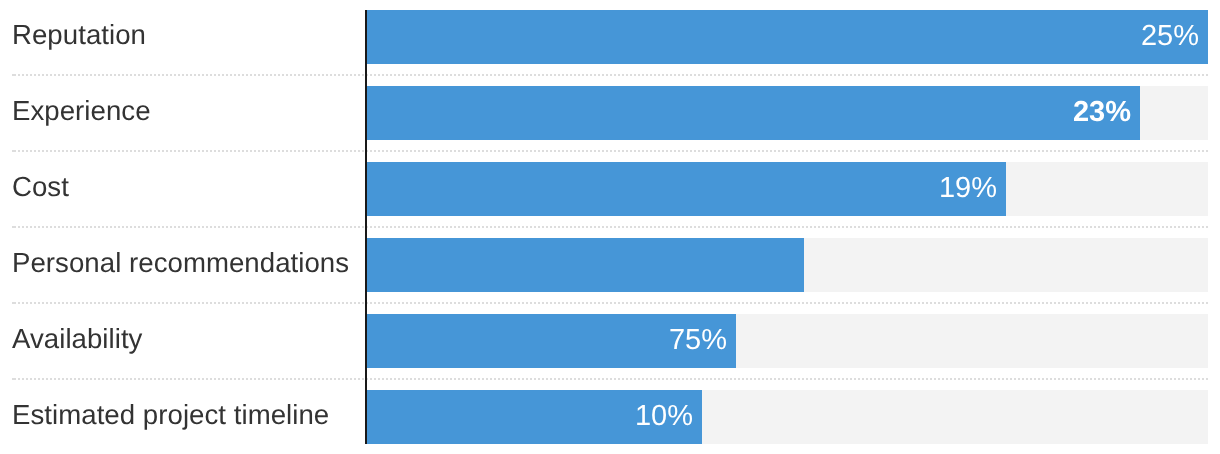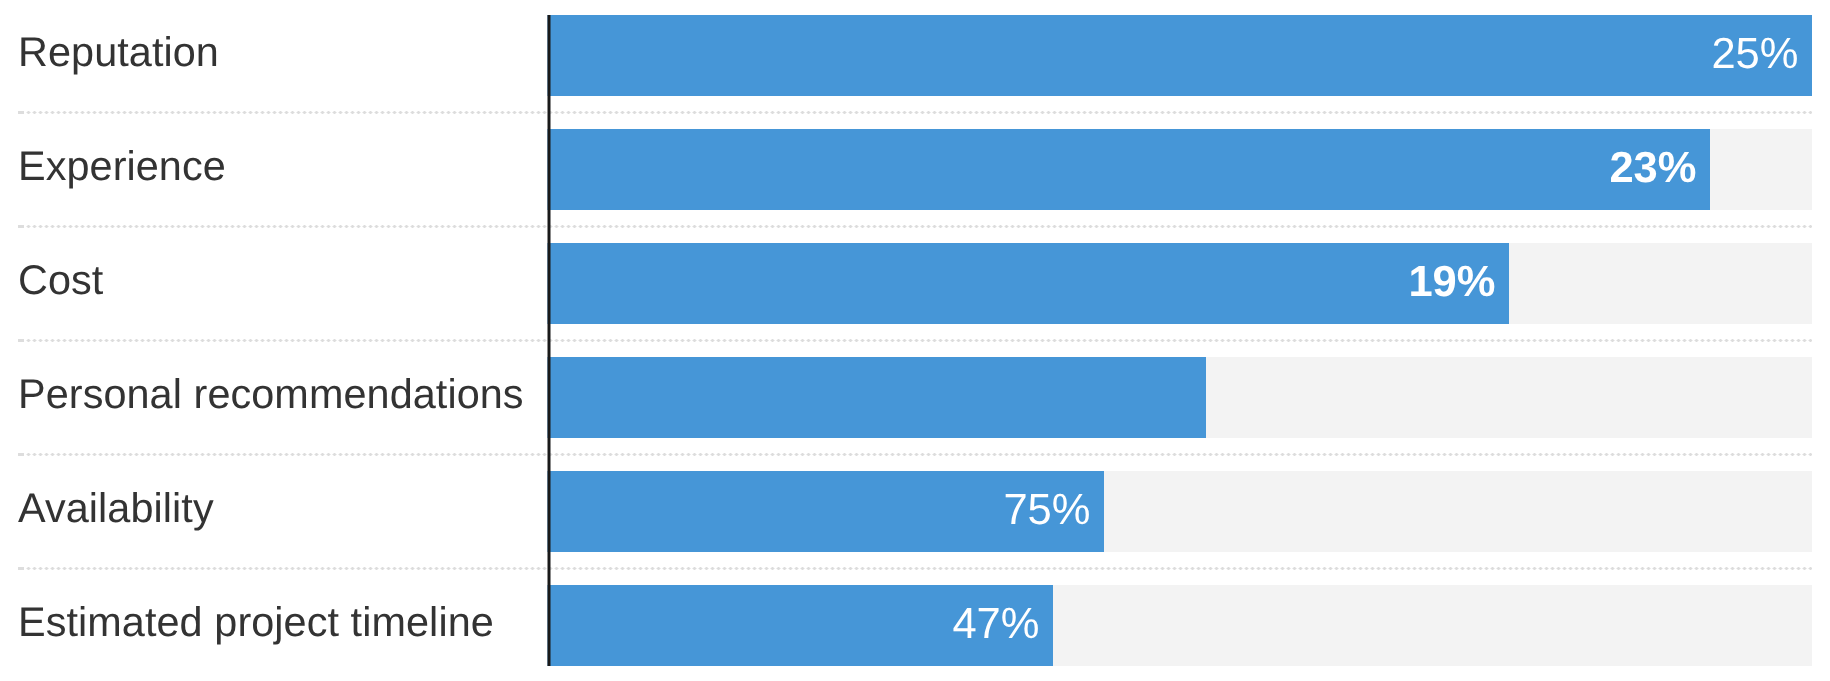--- a/index.html
+++ b/index.html
@@ -140,39 +140,39 @@
       <div class="track" style="width: 842.56px;"></div>
       <div class="bar" style="width: 775.054px;"></div>
       <div class="row-label">Experience</div>
       <div class="bar-value" style="left: 1131.49px; font-weight: bold;">23%</div>
     </div>
 
     <div class="row" style="top: 162px;">
       <div class="track" style="width: 842.56px;"></div>
       <div class="bar" style="width: 640.262px;"></div>
       <div class="row-label">Cost</div>
-      <div class="bar-value" style="left: 996.702px; font-weight: bold;">19%</div>
+      <div class="bar-value" style="left: 996.702px;">19%</div>
     </div>
 
     <div class="row" style="top: 238px;">
       <div class="track" style="width: 842.56px;"></div>
       <div class="bar" style="width: 438.074px;"></div>
       <div class="row-label">Personal recommendations</div>
     </div>
 
     <div class="row" style="top: 314px; padding-left: 40px;">
       <div class="track" style="width: 842.56px;"></div>
       <div class="bar" style="width: 370.678px;"></div>
       <div class="row-label">Availability</div>
       <div class="bar-value" style="left: 727.118px;">75%</div>
     </div>
 
     <div class="row" style="top: 390px;">
       <div class="track" style="width: 842.56px;"></div>
       <div class="bar" style="width: 336.98px;"></div>
       <div class="row-label">Estimated project timeline</div>
-      <div class="bar-value" style="left: 693.42px;">47%</div>
+      <div class="bar-value" style="left: 693.42px;">10%</div>
     </div>
 
   </div>
 
   <div class="axis"></div>
 </div>
 
 </body></html>

